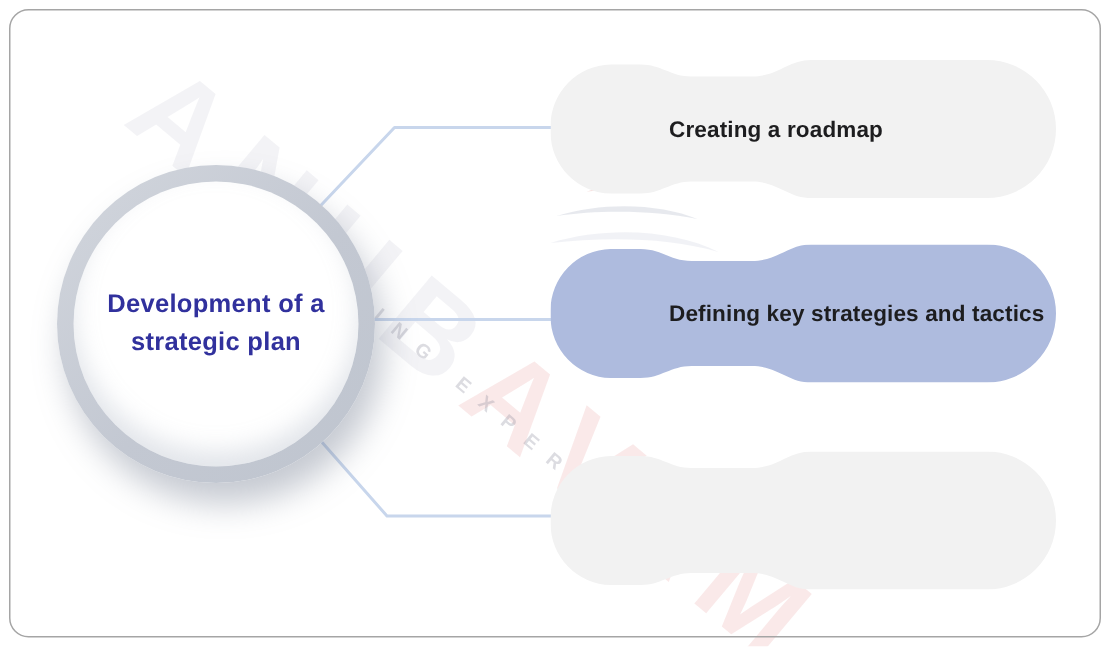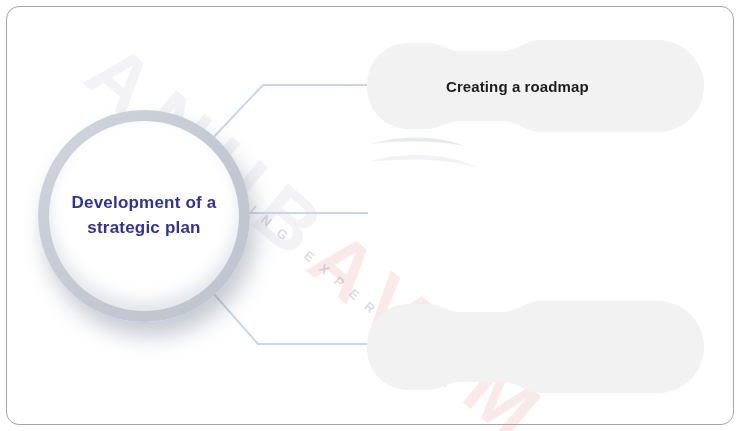--- a/index.html
+++ b/index.html
@@ -88,20 +88,26 @@
     </div>
   </div>
 
   <div class="pill pill-1 variant-gray">
     <svg width="337" height="92" viewBox="0 0 337 92">
       <path class="pill-shape" d="M 40 3 H 60 C 74 3 80 11 94 11 H 134 C 152 11 158 0 174 0 H 291 A 46 46 0 0 1 337 46 A 46 46 0 0 1 291 92 H 174 C 158 92 152 81 134 81 H 94 C 80 81 74 89 60 89 H 40 A 41 41 0 0 1 0 48 V 44 A 41 41 0 0 1 40 3 Z"></path>
     </svg>
     <span class="label">Creating a roadmap</span>
   </div>
 
+  <div class="pill pill-2 variant-blue">
+    <svg width="337" height="92" viewBox="0 0 337 92">
+      <path class="pill-shape" d="M 40 3 H 60 C 74 3 80 11 94 11 H 134 C 152 11 158 0 174 0 H 291 A 46 46 0 0 1 337 46 A 46 46 0 0 1 291 92 H 174 C 158 92 152 81 134 81 H 94 C 80 81 74 89 60 89 H 40 A 41 41 0 0 1 0 48 V 44 A 41 41 0 0 1 40 3 Z"></path>
+    </svg>
+    <span class="label">Defining key strategies and tactics</span>
+  </div>
 
   <div class="pill pill-3 variant-gray">
     <svg width="337" height="92" viewBox="0 0 337 92">
       <path class="pill-shape" d="M 40 3 H 60 C 74 3 80 11 94 11 H 134 C 152 11 158 0 174 0 H 291 A 46 46 0 0 1 337 46 A 46 46 0 0 1 291 92 H 174 C 158 92 152 81 134 81 H 94 C 80 81 74 89 60 89 H 40 A 41 41 0 0 1 0 48 V 44 A 41 41 0 0 1 40 3 Z"></path>
     </svg>
   </div>
 
   <div class="frame"></div>
 </div>
 

